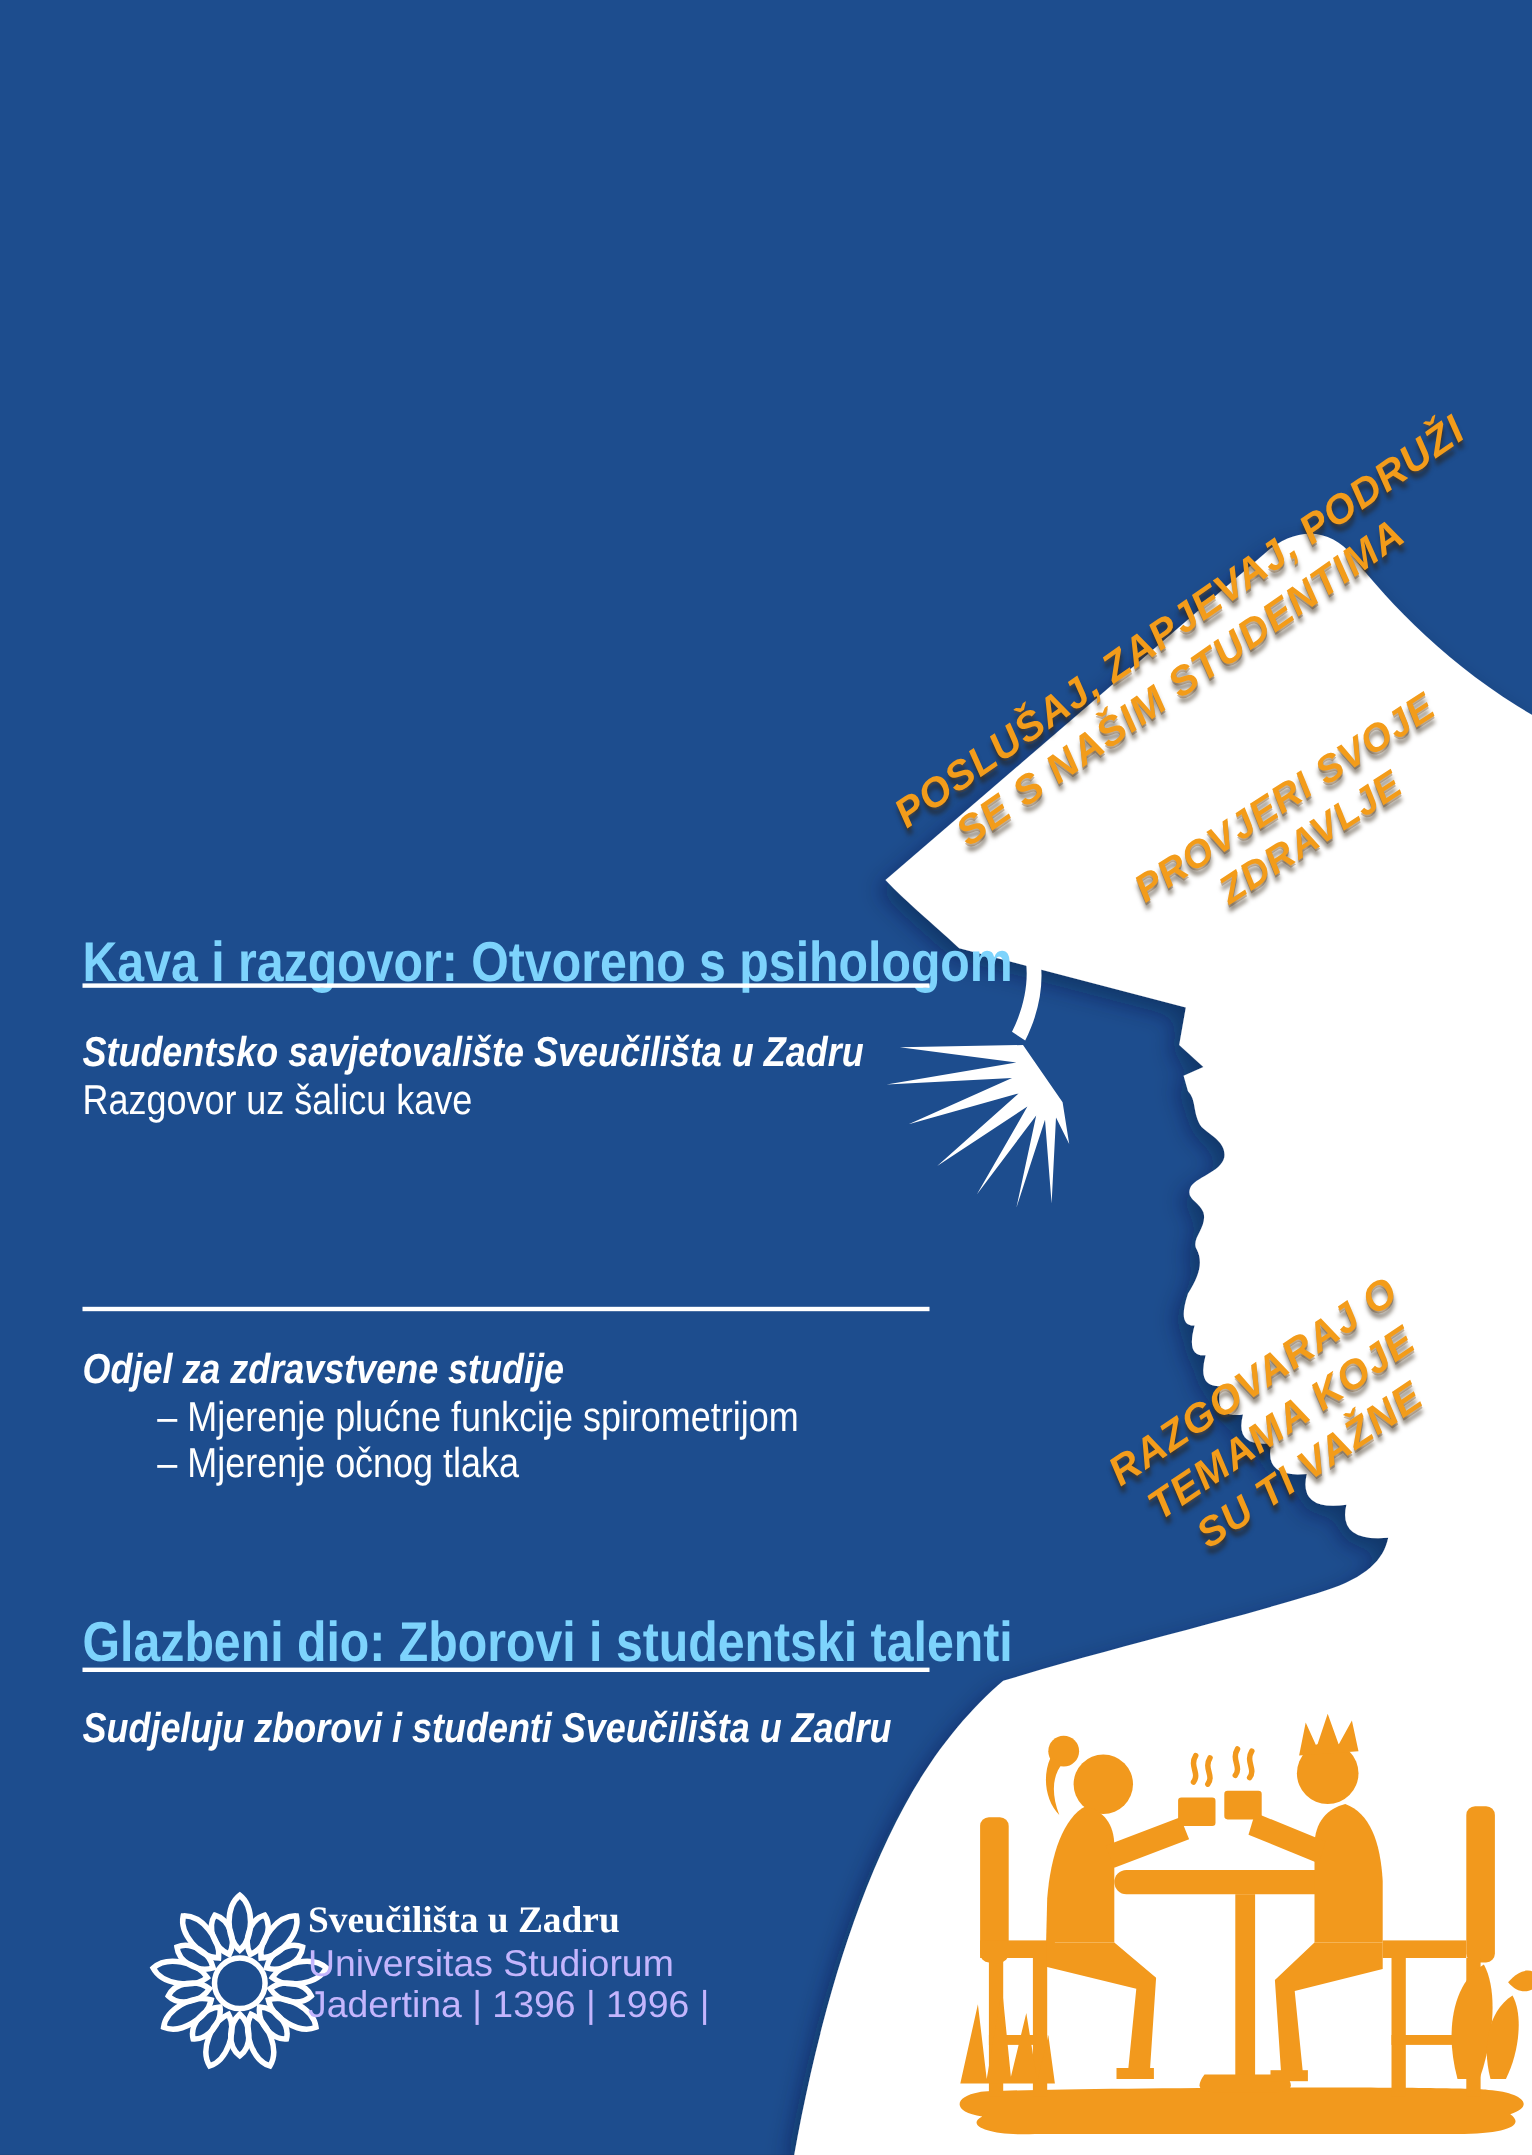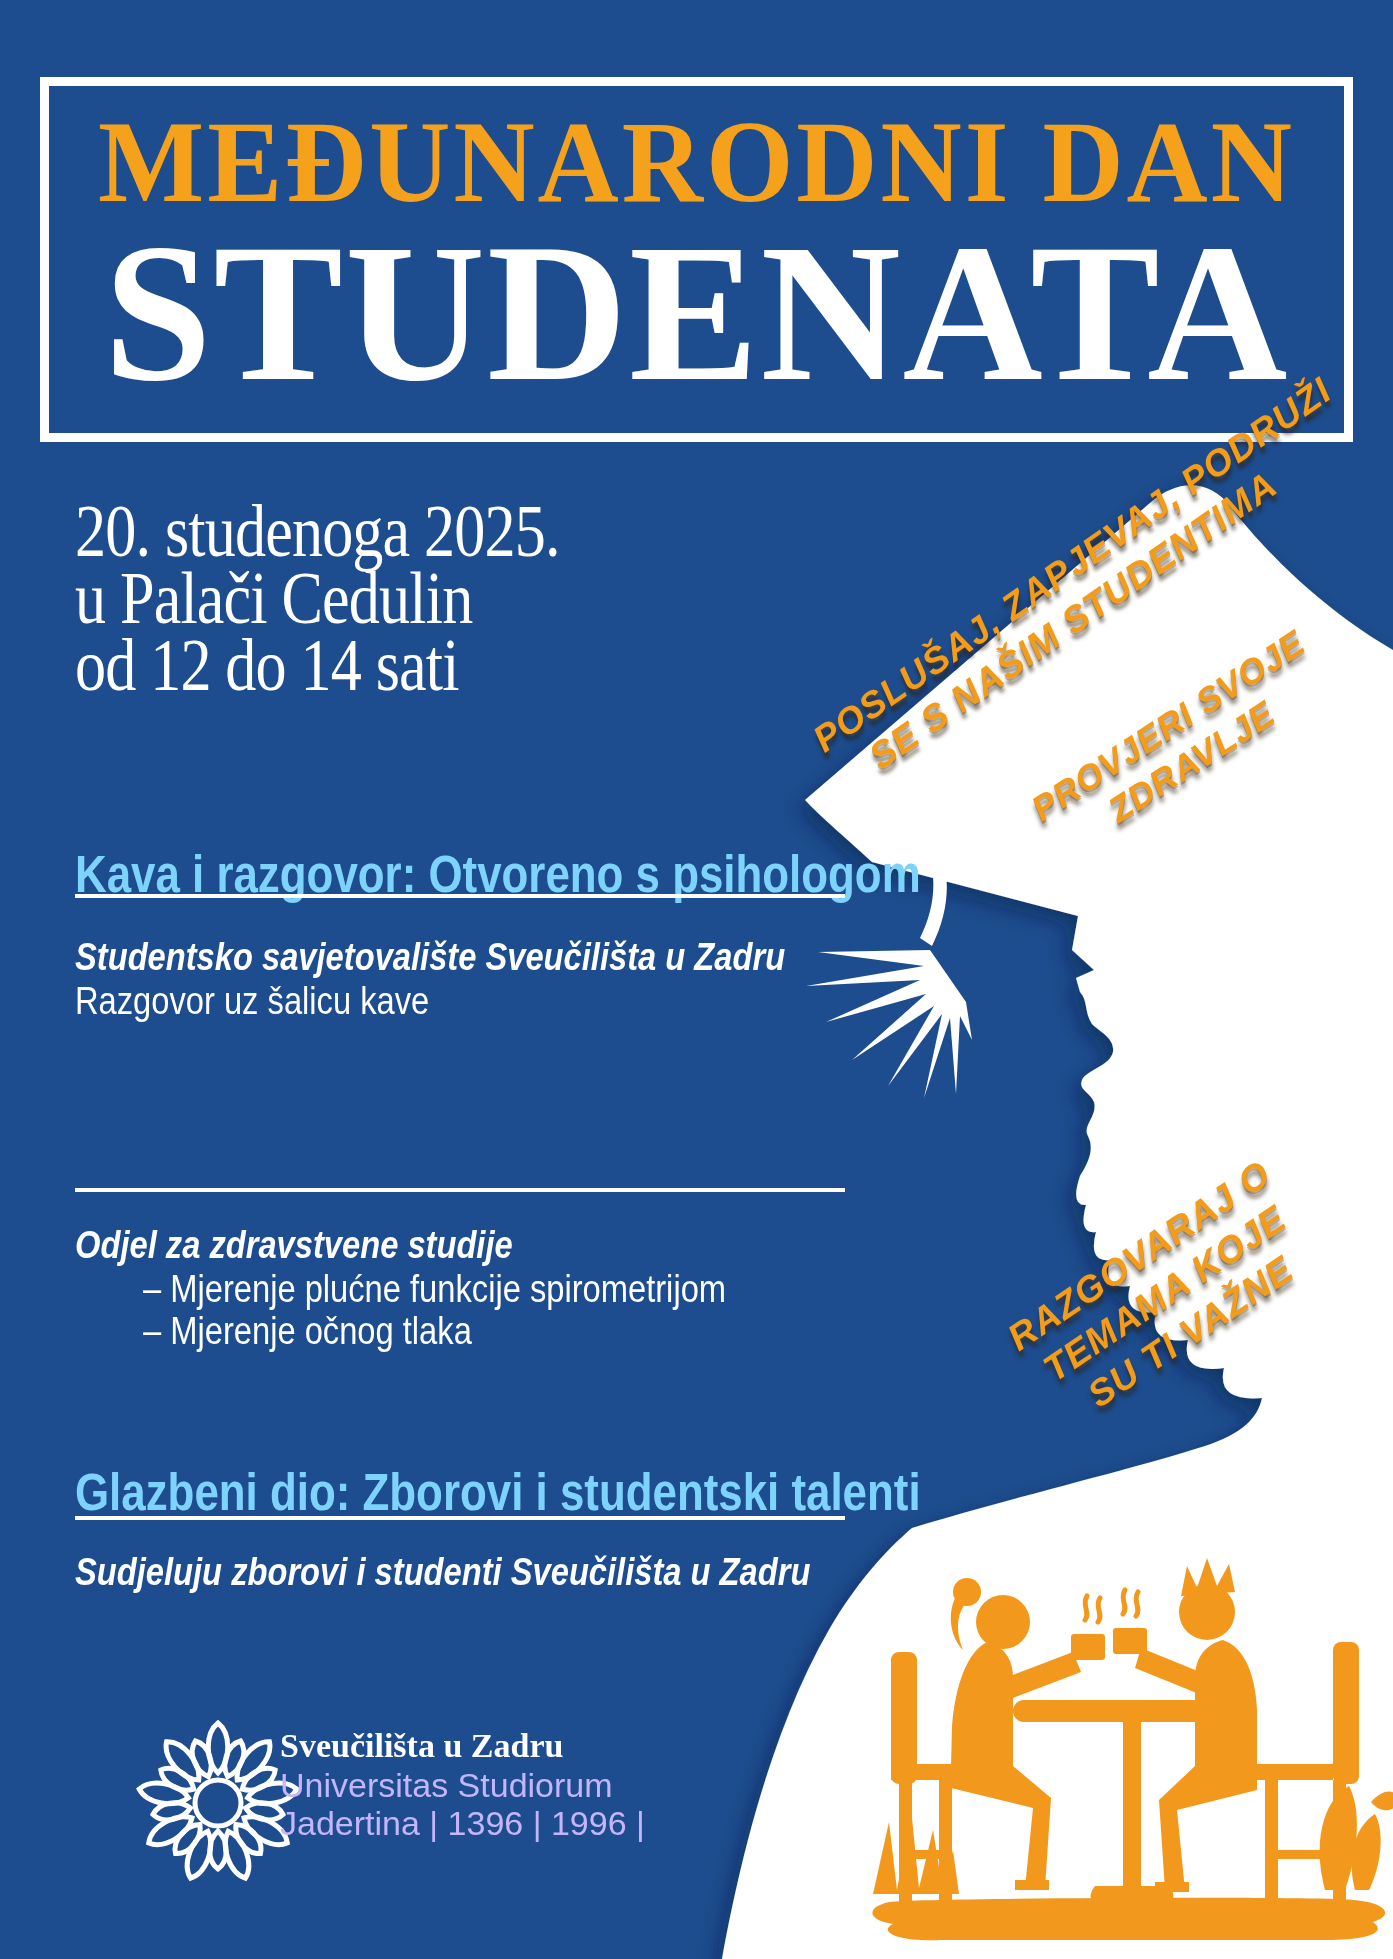--- a/index.html
+++ b/index.html
@@ -78,30 +78,21 @@
       C1084,1012 1088,1000 1080,992
       L1076,978 L1094,970 L1072,950 L1078,916
       L872,862
       C846,838 824,820 805,800 Z"></path>
     <path fill="#ffffff" d="
       M936,840 C952,872 950,910 932,946 L920,938 C936,906 938,872 924,846 Z
       M930,950 L818,952 L924,966 L806,986 L920,980 L826,1022 L926,994 L852,1060
       L934,1006 L888,1086 L942,1014 L924,1098 L950,1018 L956,1094 L960,1016 L972,1040 L966,1002 Z"></path>
   </svg>
 
-  <div class="title-box">
-    <div class="title-line title-1">MEĐUNARODNI DAN</div>
-    <div class="title-line title-2">STUDENATA</div>
-  </div>
-
-  <div class="date-block">
-    <span>20. studenoga 2025.</span>
-    <span>u Palači Cedulin</span>
-    <span>od 12 do 14 sati</span>
-  </div>
+
 
   <div class="sec-heading" style="top:847px">
     <span class="cond">Kava i razgovor: Otvoreno s psihologom</span>
   </div>
   <div class="sec-rule" style="top:894px"></div>
   <div class="sec-sub" style="top:936px">
     <span class="cond">Studentsko savjetovalište Sveučilišta u Zadru</span>
   </div>
   <div class="sec-line" style="top:980px;left:75px">
     <span class="cond">Razgovor uz šalicu kave</span>

